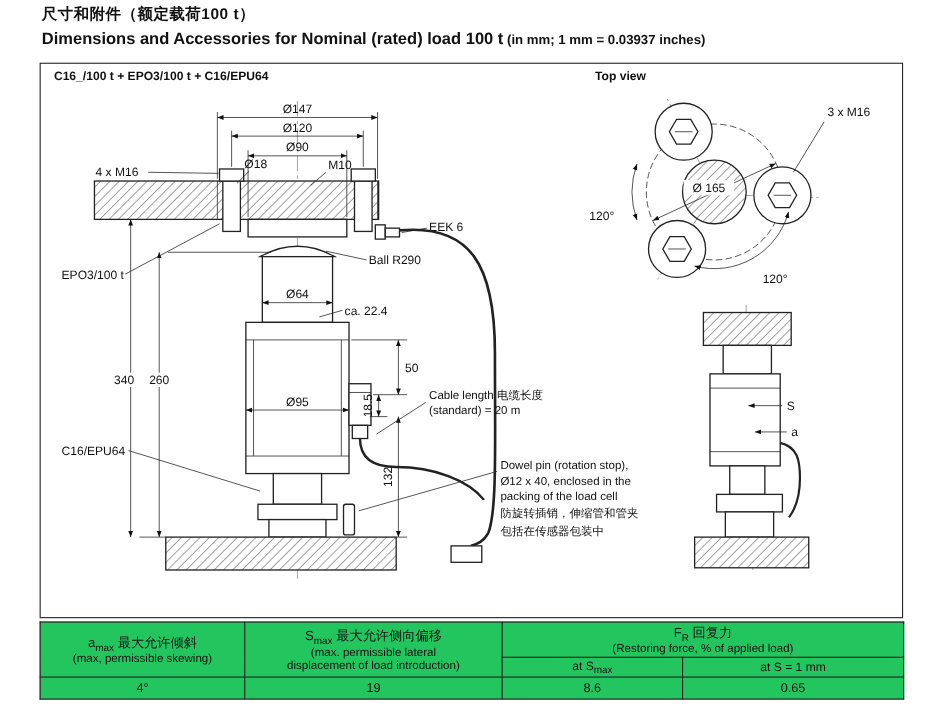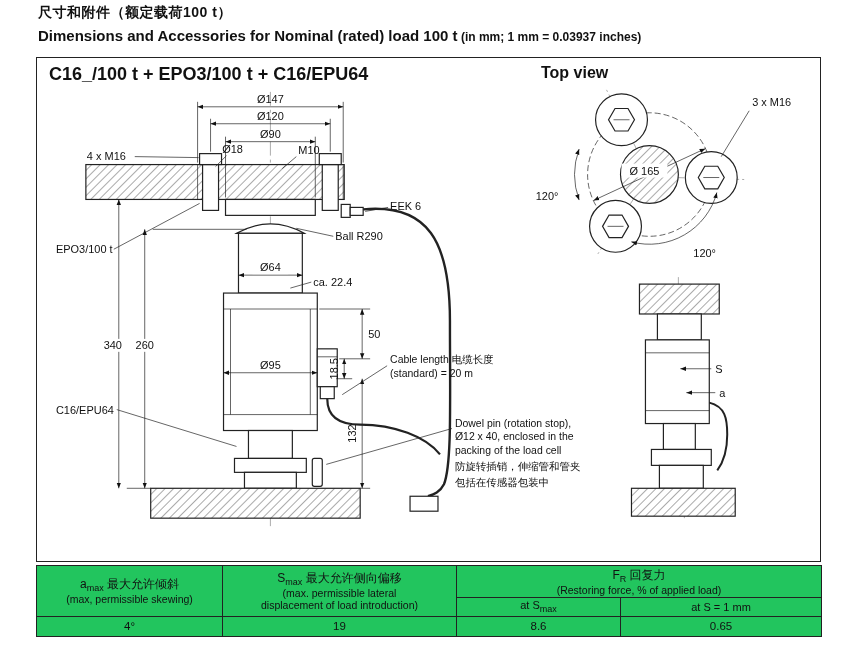--- a/index.html
+++ b/index.html
@@ -7,22 +7,22 @@
   body { width:843px; height:649px; background:#ffffff; color:#111;
          font-family:"Liberation Sans","DejaVu Sans",sans-serif; }
   .page { position:relative; width:843px; height:649px; overflow:hidden; background:#fff; }
 
   .title-zh { position:absolute; left:38px; top:4px; font-size:14px; font-weight:bold; letter-spacing:.5px; }
   .title-en { position:absolute; left:38px; top:27px; font-size:15px; font-weight:bold; }
   .title-en .title-note { font-weight:bold; font-size:12px; }
 
   .main-box { position:absolute; left:36px; top:57px; width:785px; height:505px;
               border:1.5px solid #222; background:#fff; }
-  .assembly-label { position:absolute; left:12px; top:6px; font-size:18px; font-weight:bold; }
-  .topview-label  { position:absolute; left:504px; top:6px; font-size:16px; font-weight:bold; }
+  .assembly-label { position:absolute; left:12px; top:6px; font-size:11px; font-weight:bold; }
+  .topview-label  { position:absolute; left:504px; top:6px; font-size:11px; font-weight:bold; }
   svg.drawing { position:absolute; left:0; top:0; width:100%; height:100%; }
   .tn { stroke:#222; stroke-width:0.7; fill:none; }
   .wh { fill:#fff; stroke:#222; stroke-width:1.2; }
   .cl { stroke:#888; stroke-width:0.7; fill:none; }
   svg text { font-size:11px; fill:#111; font-family:"Liberation Sans","DejaVu Sans",sans-serif; }
   svg text.sm { font-size:10.5px; }
 
   .spec-table { position:absolute; left:36px; top:565px; width:785px;
                 border-collapse:collapse; table-layout:fixed; background:#22c55e; }
   .spec-table th, .spec-table td { border:1.2px solid #222; padding:1px 4px;

